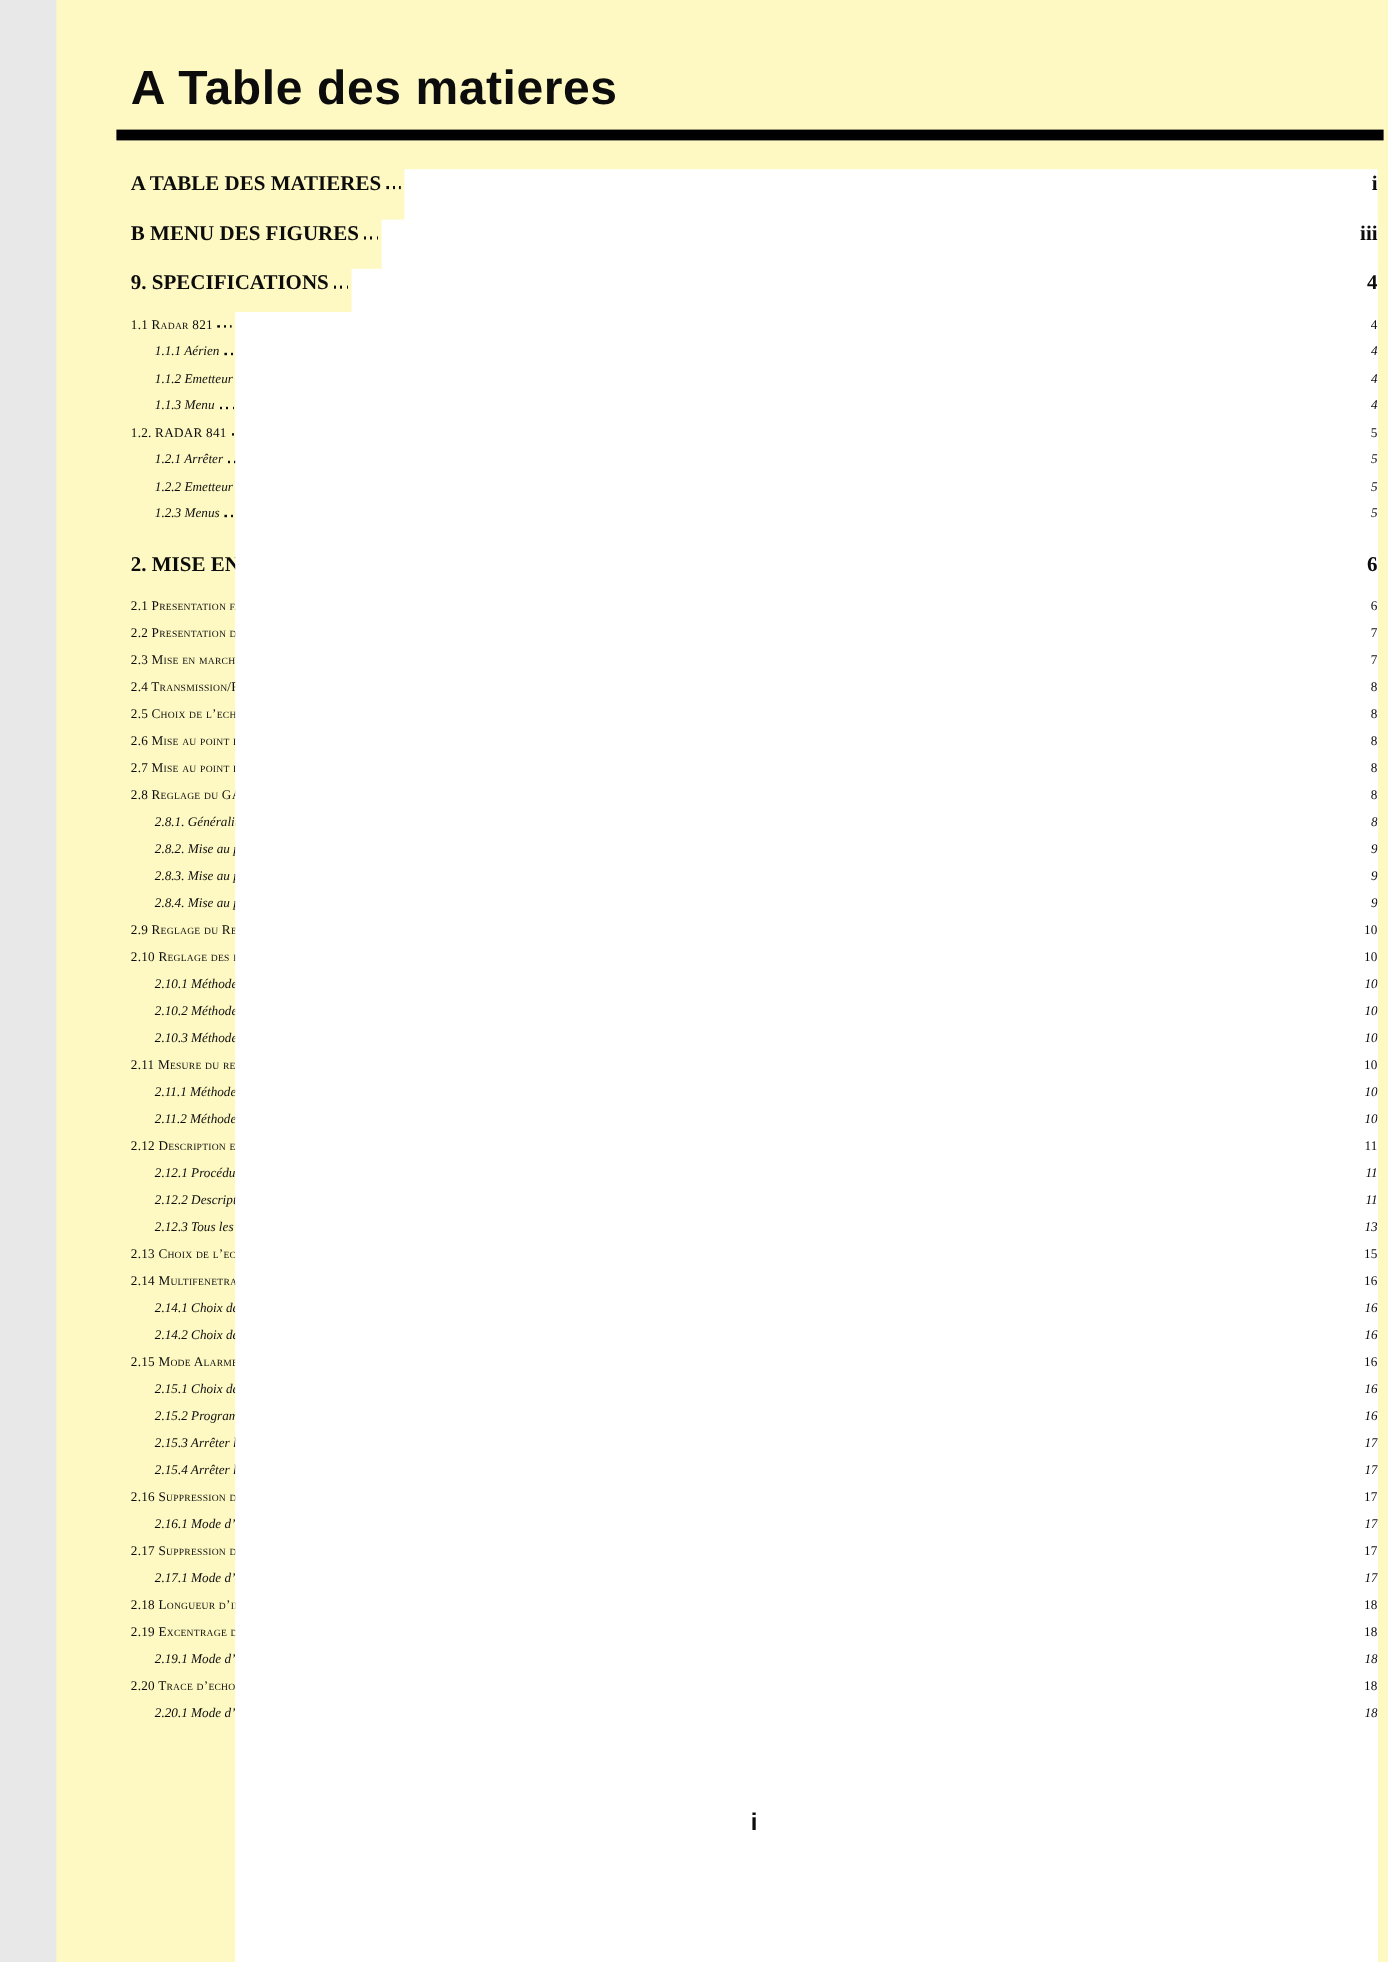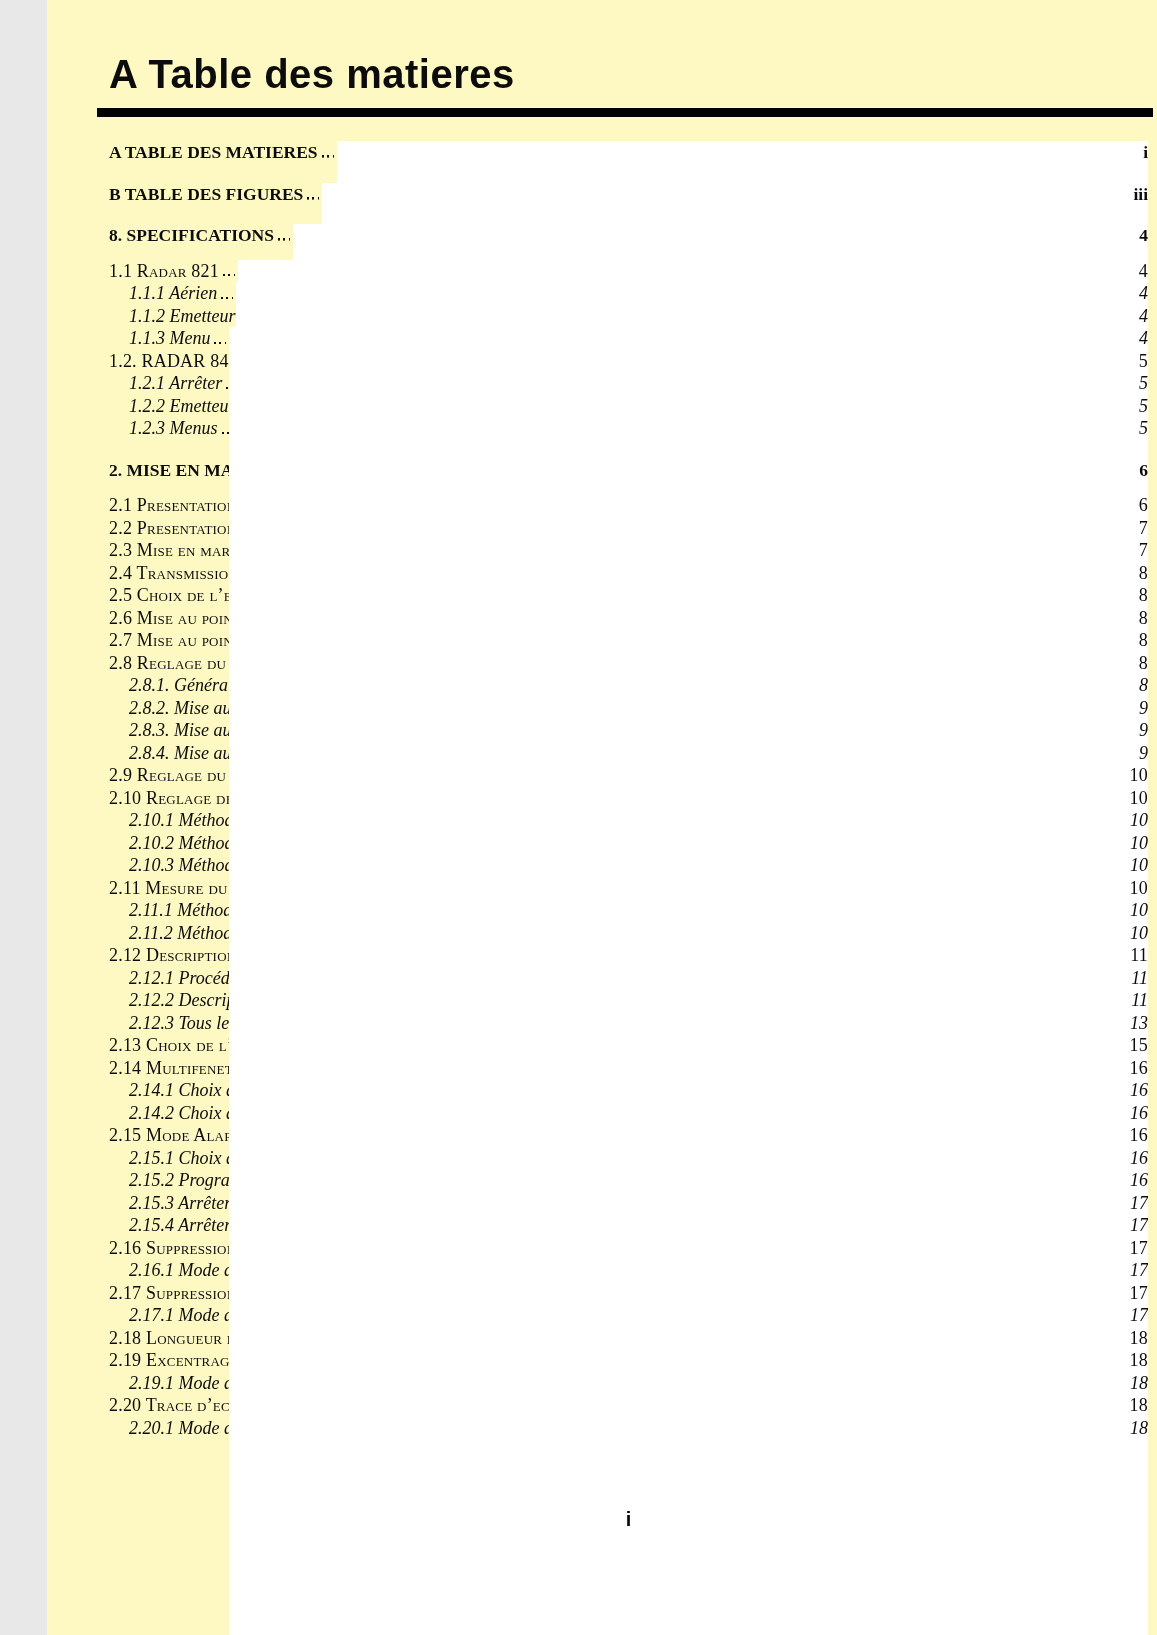--- a/index.html
+++ b/index.html
@@ -46,21 +46,21 @@
     width: calc(100% + 17px);
   }
   .toc-list {
     margin-top: 24px;
   }
   .toc-row {
     display: flex;
     align-items: baseline;
     height: 22.5px;
     line-height: 22.5px;
-    font-size: 18px;
+    font-size: 11px;
   }
   .toc-row .label {
     white-space: nowrap;
   }
   .toc-row .leader {
     flex: 1;
     min-width: 12px;
     height: 12px;
     margin: 0 3px 0 4px;
     background-image: repeating-linear-gradient(to right, #0c0c0c 0 2px, transparent 2px 5.4px);
@@ -111,26 +111,26 @@
   <div class="content">
     <h1 class="doc-title">A Table des matieres</h1>
     <div class="title-rule"></div>
     <div class="toc-list">
         <div class="toc-row lvl1">
     <span class="label">A TABLE DES MATIERES</span>
     <span class="leader"></span>
     <span class="page">i</span>
   </div>
         <div class="toc-row lvl1">
-    <span class="label">B TABLE DES FIGURES</span>
+    <span class="label">B MENU DES FIGURES</span>
     <span class="leader"></span>
     <span class="page">iii</span>
   </div>
         <div class="toc-row lvl1">
-    <span class="label">8. SPECIFICATIONS</span>
+    <span class="label">9. SPECIFICATIONS</span>
     <span class="leader"></span>
     <span class="page">4</span>
   </div>
         <div class="toc-row lvl2">
     <span class="label">1.1 Radar 821</span>
     <span class="leader"></span>
     <span class="page">4</span>
   </div>
         <div class="toc-row lvl3">
     <span class="label">1.1.1 Aérien</span>

